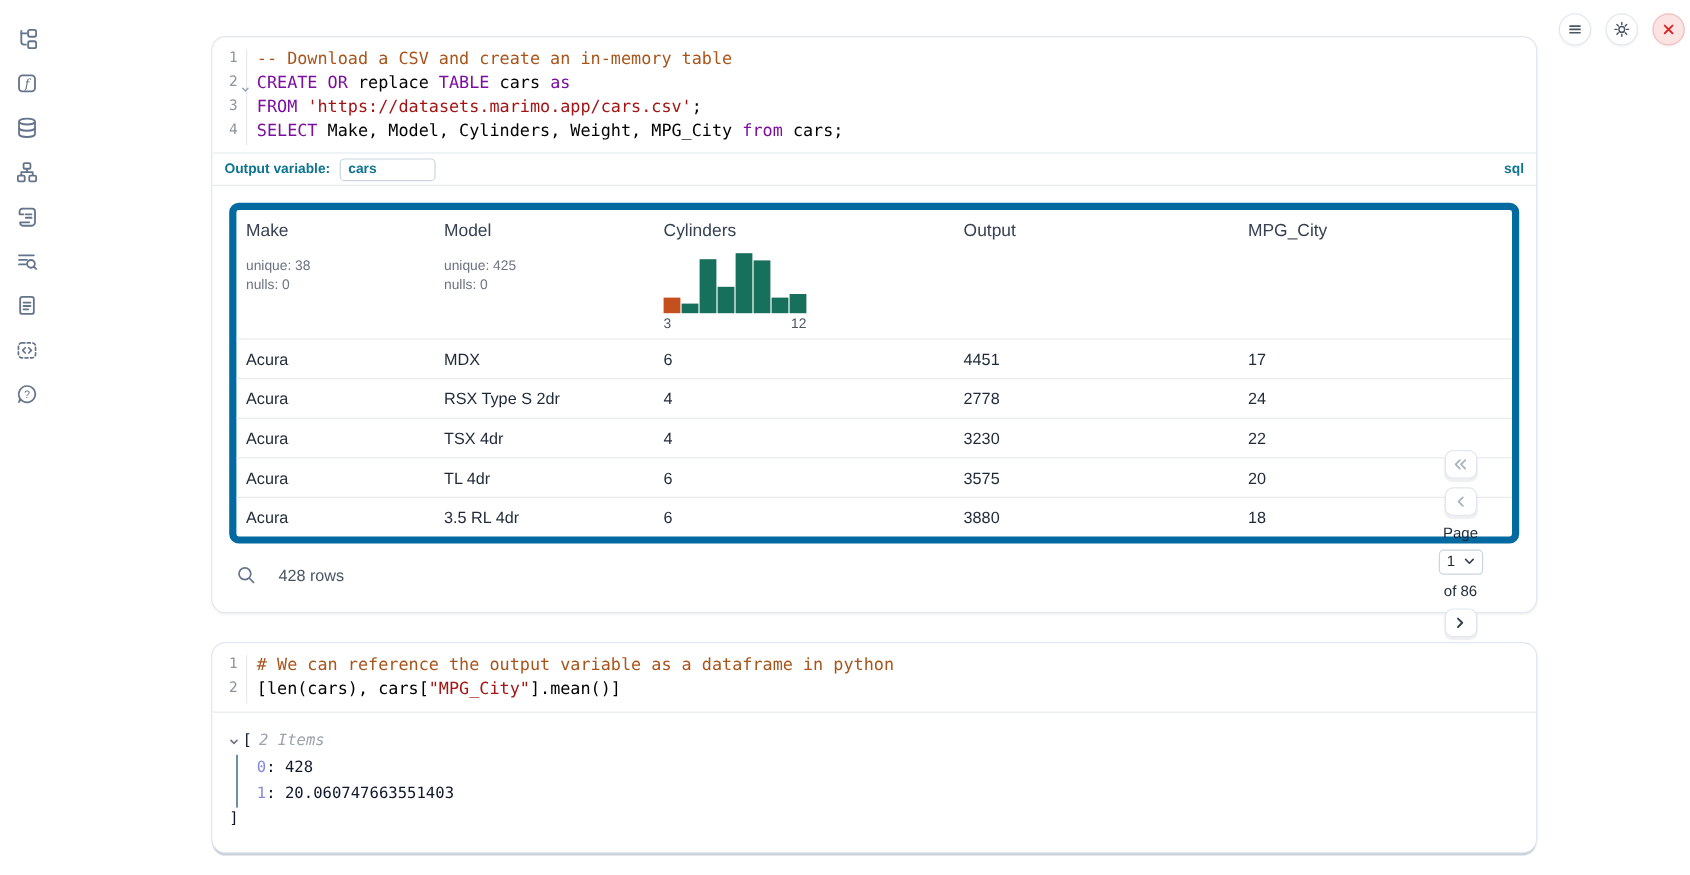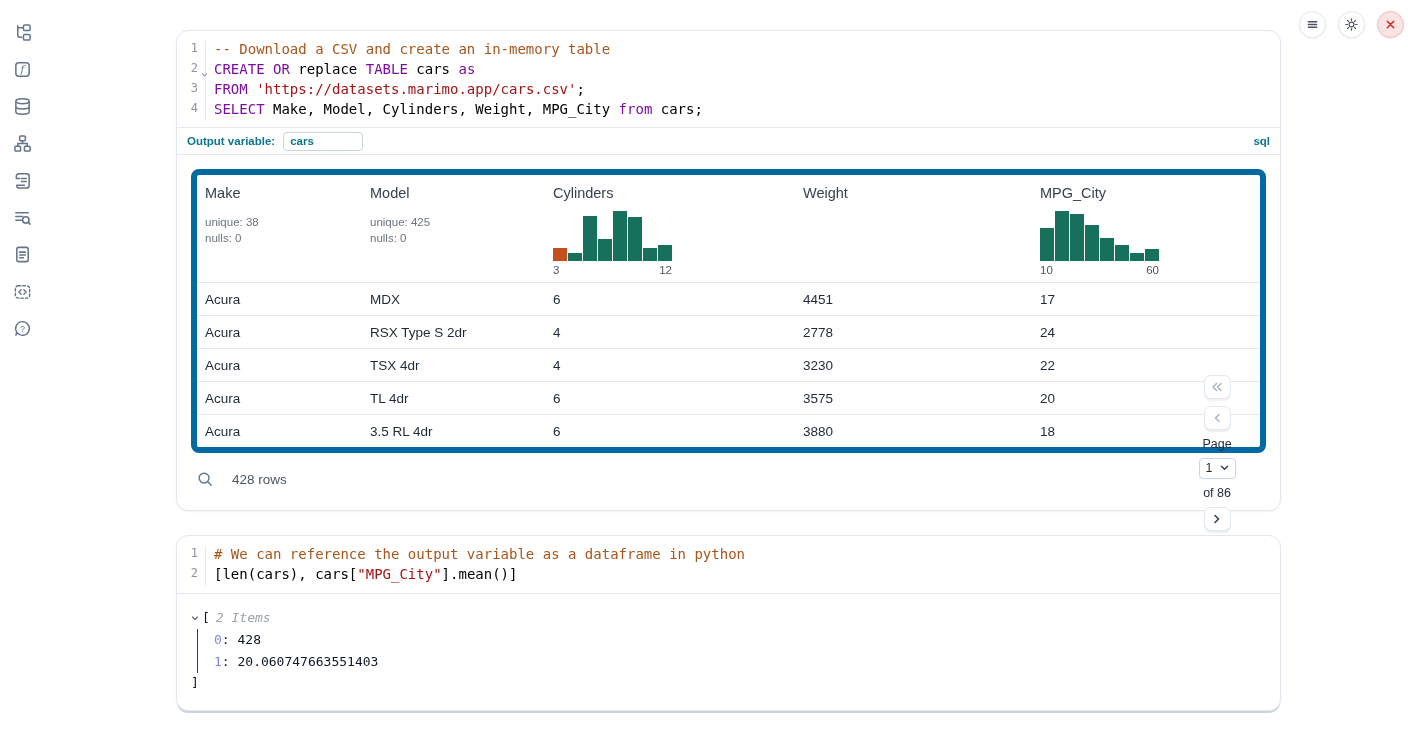--- a/index.html
+++ b/index.html
@@ -232,40 +232,24 @@
                 <div class="hist-bar" style="height: 13px; background: rgb(23, 112, 92);"></div>
                 <div class="hist-bar" style="height: 16px; background: rgb(23, 112, 92);"></div>
               </div>
             <div class="hist-labels">
                 <span>3</span>
                 <span>12</span>
               </div>
           </div>
         </div>
         <div class="th">
-          <div class="th-label">Weight</div>
+          <div class="th-label">Output</div>
         </div>
         <div class="th">
           <div class="th-label">MPG_City</div>
-          <div class="hist-wrap">
-            <div class="hist">
-                <div class="hist-bar" style="height: 33px; background: rgb(23, 112, 92);"></div>
-                <div class="hist-bar" style="height: 50px; background: rgb(23, 112, 92);"></div>
-                <div class="hist-bar" style="height: 47px; background: rgb(23, 112, 92);"></div>
-                <div class="hist-bar" style="height: 36px; background: rgb(23, 112, 92);"></div>
-                <div class="hist-bar" style="height: 23px; background: rgb(23, 112, 92);"></div>
-                <div class="hist-bar" style="height: 16px; background: rgb(23, 112, 92);"></div>
-                <div class="hist-bar" style="height: 8px; background: rgb(23, 112, 92);"></div>
-                <div class="hist-bar" style="height: 12px; background: rgb(23, 112, 92);"></div>
-              </div>
-            <div class="hist-labels">
-                <span>10</span>
-                <span>60</span>
-              </div>
-          </div>
         </div>
       </div>
 
       <div class="tgrid trow">
         <div class="td">Acura</div>
         <div class="td">MDX</div>
         <div class="td">6</div>
         <div class="td">4451</div>
         <div class="td">17</div>
       </div>

